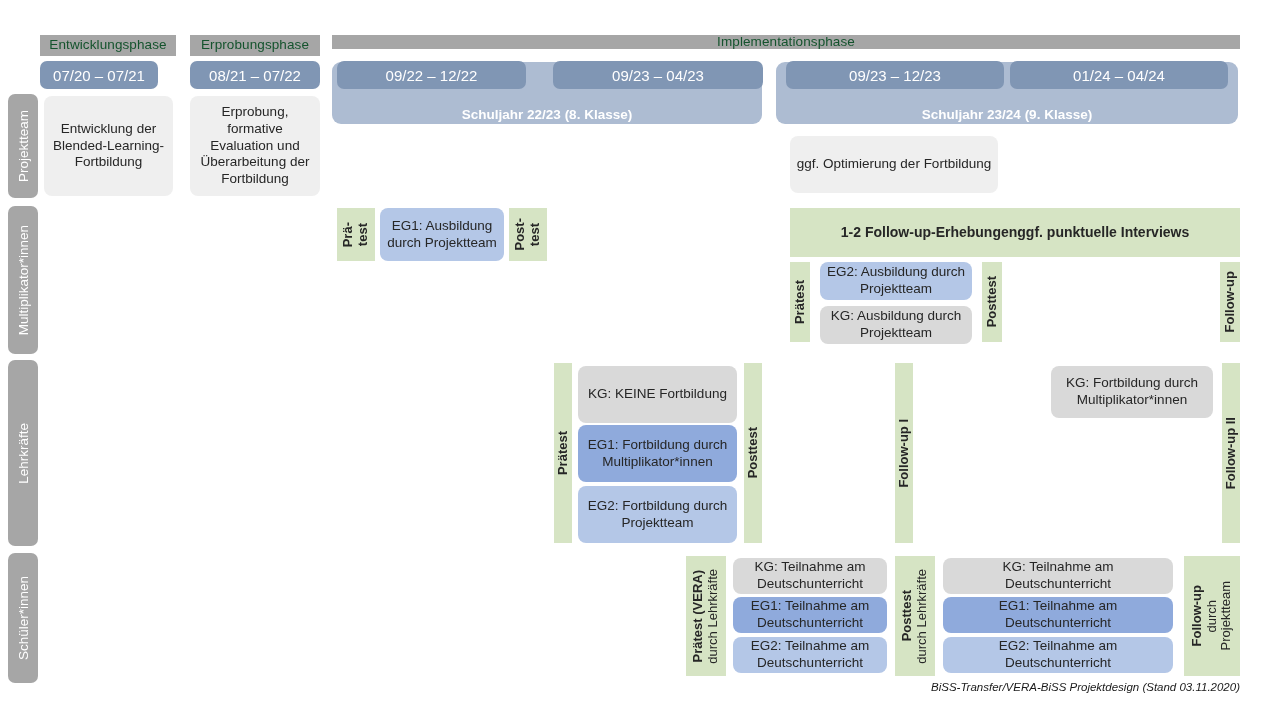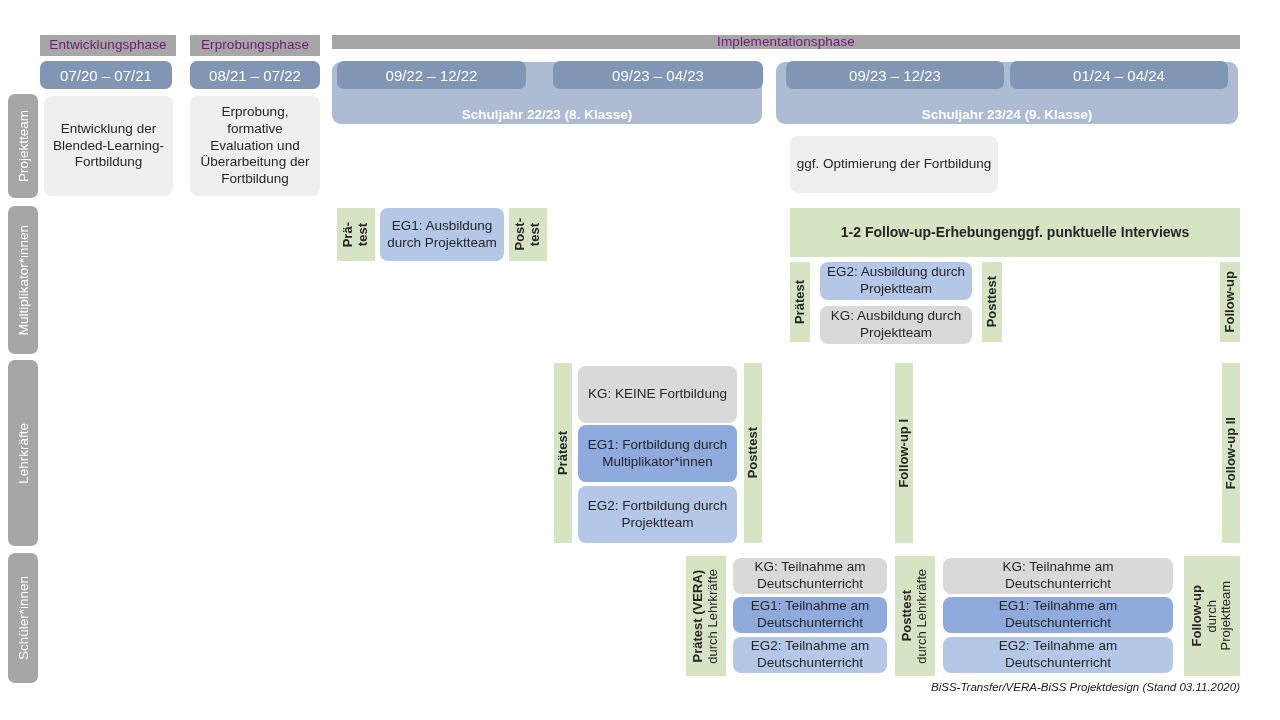--- a/index.html
+++ b/index.html
@@ -7,21 +7,21 @@
     width:1280px;height:720px;background:#ffffff;
     font-family:"Liberation Sans", sans-serif;
     color:#262626;overflow:hidden;position:relative;
   }
   #stage{position:absolute;left:0;top:0;width:1280px;height:720px;}
 
   .abs{position:absolute;box-sizing:border-box;}
 
   
   .phase-bar{
-    background:#a6a6a6;color:#701a75;
+    background:#a6a6a6;color:#14532d;
     font-size:13.5px;line-height:1.1;
     display:flex;align-items:center;justify-content:center;
     letter-spacing:.1px;
   }
 
   
   .date-pill{
     background:#8096b4;color:#ffffff;
     border-radius:7px;
     font-size:15px;
@@ -95,21 +95,21 @@
   <div class="abs phase-bar" style="left:40px;top:35px;width:136px;height:21px;">Entwicklungsphase</div>
 
   <div class="abs phase-bar" style="left:190px;top:35px;width:130px;height:21px;">Erprobungsphase</div>
 
   <div class="abs phase-bar" style="left:332px;top:35px;width:908px;height:14px;">Implementationsphase</div>
 
   <div class="abs year-band" style="left:332px;top:62px;width:430px;height:62px;">Schuljahr 22/23 (8. Klasse)</div>
 
   <div class="abs year-band" style="left:776px;top:62px;width:462px;height:62px;">Schuljahr 23/24 (9. Klasse)</div>
 
-  <div class="abs date-pill" style="left:40px;top:61px;width:132px;height:28px;">07/20 – 07/21</div>
+  <div class="abs date-pill" style="left:40px;top:61px;width:118px;height:28px;">07/20 – 07/21</div>
 
   <div class="abs date-pill" style="left:190px;top:61px;width:130px;height:28px;">08/21 – 07/22</div>
 
   <div class="abs date-pill" style="left:337px;top:61px;width:189px;height:28px;">09/22 – 12/22</div>
 
   <div class="abs date-pill" style="left:553px;top:61px;width:210px;height:28px;">09/23 – 04/23</div>
 
   <div class="abs date-pill" style="left:786px;top:61px;width:218px;height:28px;">09/23 – 12/23</div>
 
   <div class="abs date-pill" style="left:1010px;top:61px;width:218px;height:28px;">01/24 – 04/24</div>
@@ -180,20 +180,21 @@
   <div class="abs box eg2" style="left:578px;top:486px;width:159px;height:57px;">EG2: Fortbildung durch Projektteam</div>
 
   <div class="abs green" style="left:744px;top:363px;width:18px;height:180px;">
     <div class="vlabel">Posttest</div>
   </div>
 
   <div class="abs green" style="left:895px;top:363px;width:18px;height:180px;">
     <div class="vlabel">Follow-up I</div>
   </div>
 
+  <div class="abs box kg2" style="left:1051px;top:366px;width:162px;height:52px;">KG: Fortbildung durch Multiplikator*innen</div>
 
   <div class="abs green" style="left:1222px;top:363px;width:18px;height:180px;">
     <div class="vlabel">Follow-up II</div>
   </div>
 
   <div class="abs green" style="left:686px;top:556px;width:40px;height:120px;">
     <div class="vstack">
       <div class="vlabel">Prätest (VERA)</div>
       <div class="vlabel reg">durch Lehrkräfte</div>
     </div>

